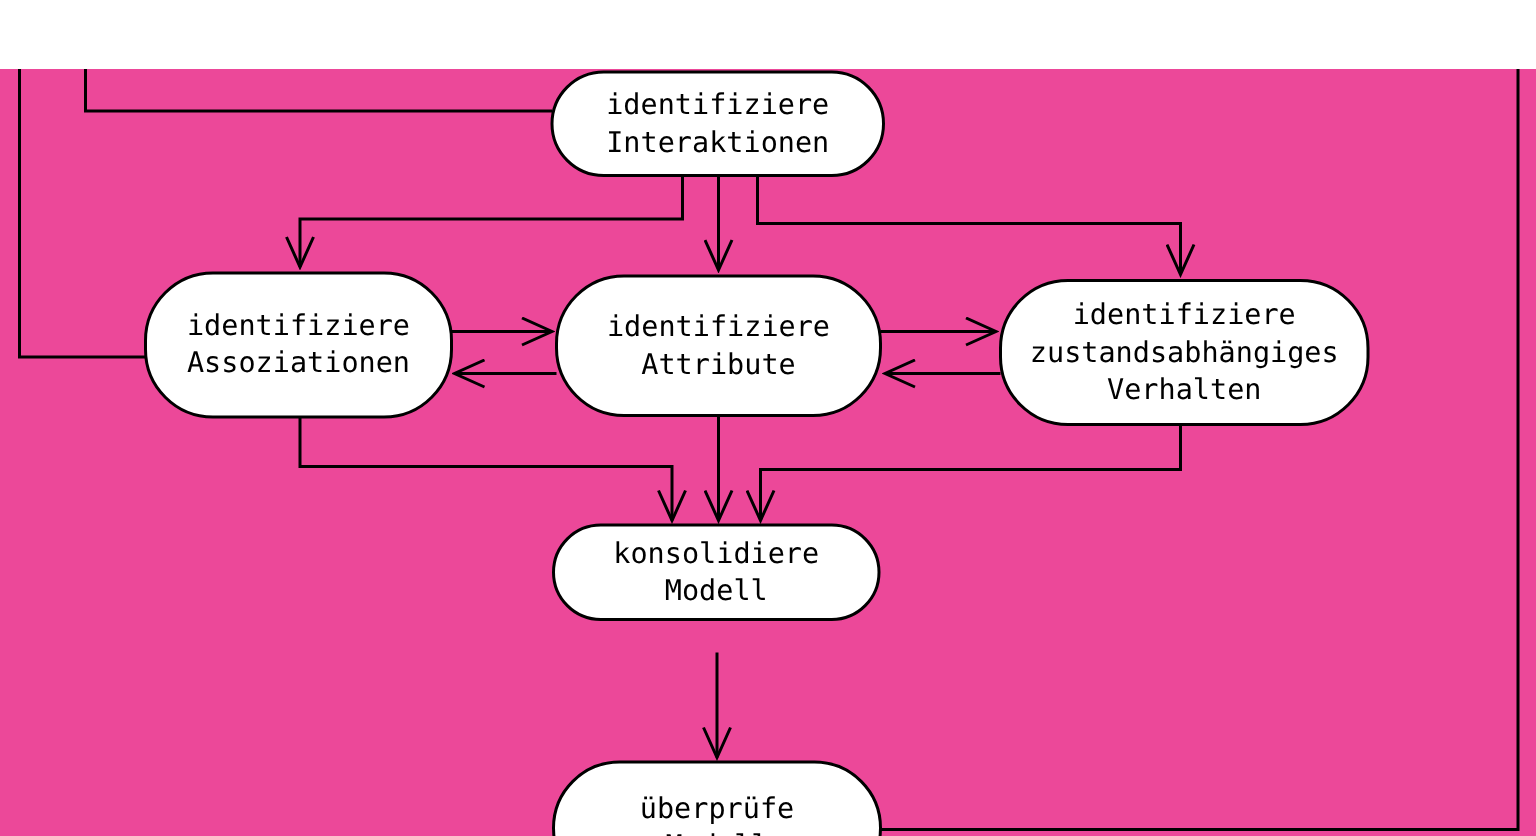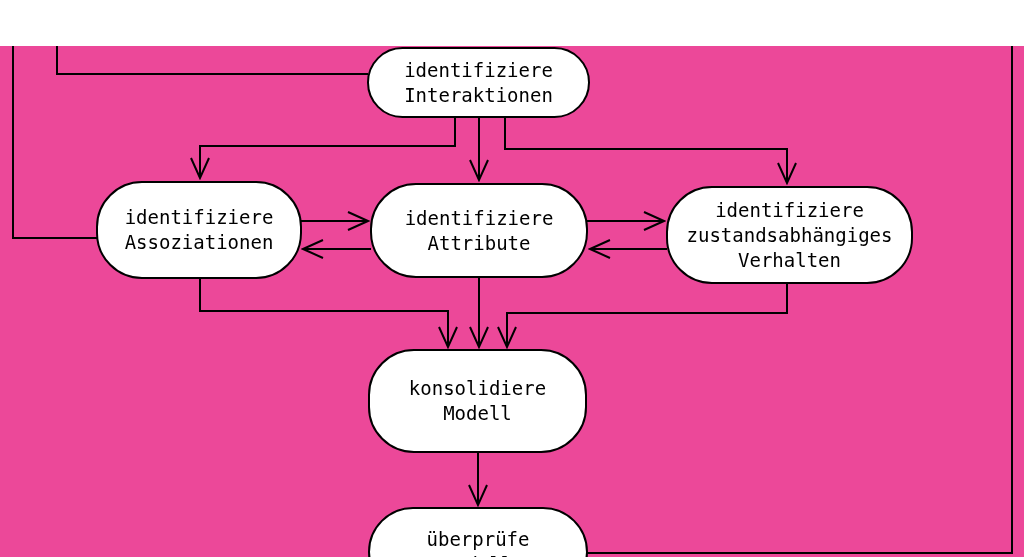--- a/index.html
+++ b/index.html
@@ -39,21 +39,21 @@
     text-align: center;
     font-size: 19px;
     line-height: 25px;
     color: #000000;
     letter-spacing: 0px;
   }
   .n-interaktionen { left: 367px; top: 1px;   width: 223px; height: 71px; border-radius: 36px; }
   .n-assoziationen { left: 96px;  top: 135px; width: 206px; height: 98px; }
   .n-attribute     { left: 370px; top: 137px; width: 218px; height: 95px; }
   .n-verhalten     { left: 666px; top: 140px; width: 247px; height: 98px; }
-  .n-konsolidiere  { left: 368px; top: 303px; width: 219px; height: 104px; }
+  .n-konsolidiere  { left: 368px; top: 303px; width: 219px; height: 65px; }
   .n-ueberpruefe   { left: 368px; top: 461px; width: 220px; height: 90px; }
 </style>
 </head>
 <body>
 
 <div class="canvas">
 
   <svg class="edges-svg" viewBox="0 0 1024 557" xmlns="http://www.w3.org/2000/svg">
     <defs>
       <marker id="arw" viewBox="0 0 24 20" refX="22" refY="10" markerWidth="24" markerHeight="20" markerUnits="userSpaceOnUse" orient="auto">

